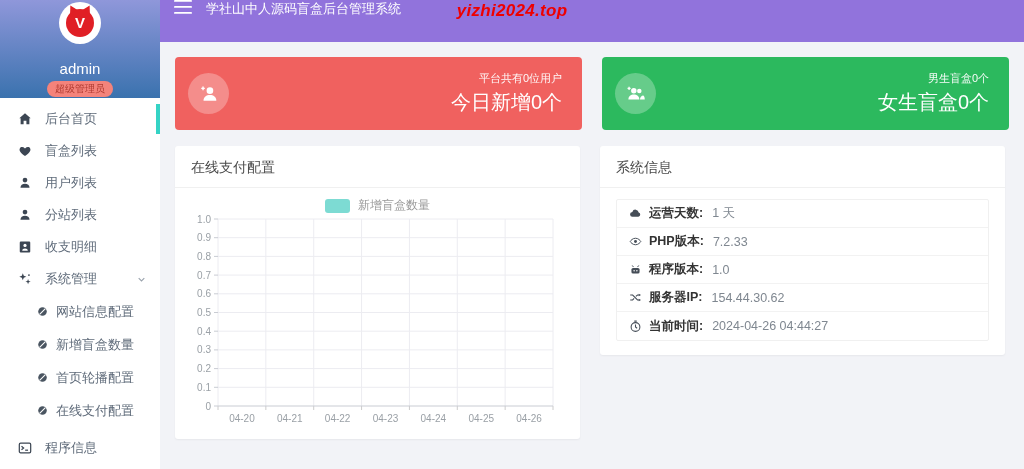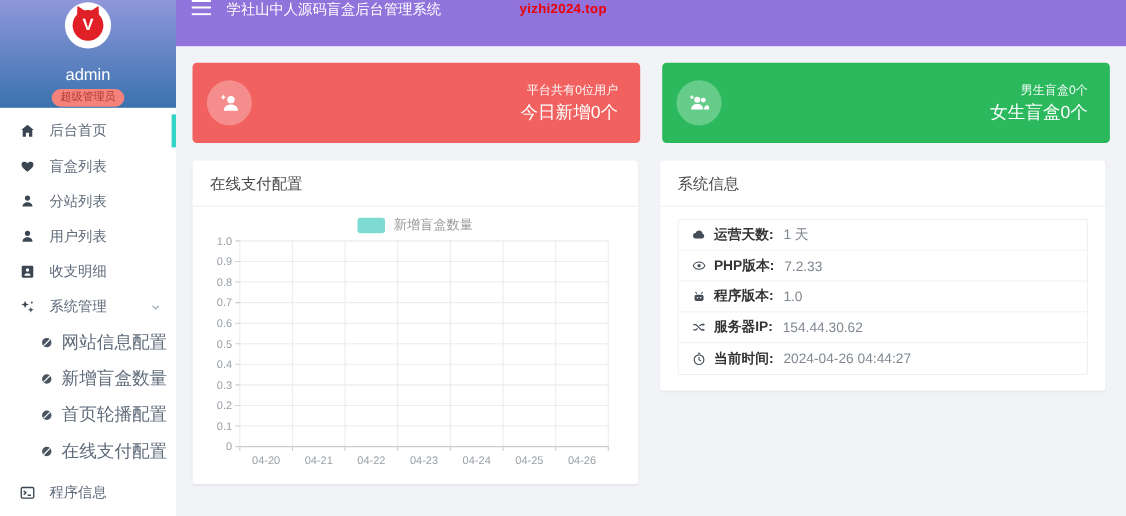--- a/index.html
+++ b/index.html
@@ -22,45 +22,45 @@
   .uname { font-size:15px; margin-top:16px; }
   .ubadge { margin-top:4px; font-size:10px; background:#f4837b; color:#b03a30;
     border-radius:8px; padding:1px 8px; line-height:14px; }
 
   .menu { padding-top:5px; }
   .mi { height:32px; display:flex; align-items:center; padding-left:18px; font-size:13px;
     color:#5f6b7a; position:relative; cursor:pointer; }
   .mi svg { width:14px; height:14px; margin-right:13px; color:#3c4653; flex:none; }
   .mi.active:after { content:""; position:absolute; right:0; top:1px; bottom:1px; width:4px;
     background:var(--accent,#35d3c5); }
-  .mi.sub { height:33px; padding-left:37px; font-size:16px; }
+  .mi.sub { height:33px; padding-left:37px; font-size:13px; }
   .mi.sub svg { width:11px; height:11px; margin-right:8px; color:#4a5561; }
   .mi .chev { position:absolute; right:14px; width:9px; height:9px; color:#9aa3ad; margin:0; }
   .mi.gap { margin-top:5px; }
 
   
   .header { position:absolute; left:160px; top:0; width:864px; height:60px; background:#9173dc;
     display:flex; align-items:flex-start; color:#fff; }
   .burger { margin-left:14px; width:18px; height:14px; cursor:pointer; }
   .htitle { margin-left:14px; font-size:13px; }
 
   .watermark { position:absolute; top:1px; left:50%; transform:translateX(-50%);
-    font-size:12px; font-weight:bold; color:#ee0000; z-index:20; letter-spacing:.3px; }
+    font-size:17px; font-weight:bold; font-style:italic; color:#ee0000; z-index:20; letter-spacing:.3px; }
 
   
   .main { position:absolute; left:160px; top:42px; width:864px; height:427px; background:#f2f3f7; padding:15px; }
   .cards { display:flex; gap:20px; }
   .card { flex:1; height:73px; border-radius:4px; color:#fff; display:flex; align-items:center;
     padding:0 20px 0 13px; }
   .ccircle { width:41px; height:41px; border-radius:50%; background:rgba(255,255,255,.28);
     display:flex; align-items:center; justify-content:center; flex:none; }
   .ccircle svg { width:19px; height:19px; color:#fff; }
   .ctext { margin-left:auto; text-align:right; }
   .csub { font-size:11px; margin-bottom:3px; opacity:.96; }
-  .cbig { font-size:16px; }
+  .cbig { font-size:20px; }
 
   .panels { display:flex; gap:20px; margin-top:16px; align-items:flex-start; }
   .panel { background:#fff; border-radius:3px; width:405px; box-shadow:0 1px 2px rgba(0,0,0,.05); }
   .ptitle { height:42px; line-height:42px; padding:0 16px; font-size:14px; color:#4a4a4a;
     border-bottom:1px solid #f0f0f0; }
   .chart-body { padding:4px 16px 8px; }
   .legend { text-align:center; margin:4px 0 0; height:18px; cursor:pointer; }
   .lswatch { display:inline-block; width:25px; height:14px; border-radius:3px; vertical-align:middle; }
   .ltext { font-size:12px; color:#999; margin-left:8px; vertical-align:middle; }
 
@@ -100,28 +100,28 @@
         <svg viewBox="0 0 16 16" fill="currentColor">
             <path d="M8 13.8C3.2 10.5.9 7.6 2.1 5.1 3 3.2 5.6 2.9 8 5c2.4-2.1 5-1.8 5.9.1 1.2 2.5-1.1 5.4-5.9 8.7z"></path>
           </svg>
         <span>盲盒列表</span>
       </div>
       <div class="mi">
         <svg viewBox="0 0 16 16" fill="currentColor">
             <circle cx="8" cy="4.7" r="2.7"></circle>
             <path d="M2.8 13.5c0-2.9 2.3-4.6 5.2-4.6s5.2 1.7 5.2 4.6z"></path>
           </svg>
-        <span>分站列表</span>
+        <span>用户列表</span>
       </div>
       <div class="mi">
         <svg viewBox="0 0 16 16" fill="currentColor">
             <circle cx="8" cy="4.7" r="2.7"></circle>
             <path d="M2.8 13.5c0-2.9 2.3-4.6 5.2-4.6s5.2 1.7 5.2 4.6z"></path>
           </svg>
-        <span>用户列表</span>
+        <span>分站列表</span>
       </div>
       <div class="mi">
         <svg viewBox="0 0 16 16">
             <rect x="2" y="1.8" width="12" height="12.4" rx="1.2" fill="currentColor"></rect>
             <circle cx="8" cy="6.2" r="1.8" fill="#fff"></circle>
             <path d="M4.8 12.2c0-1.6 1.4-2.5 3.2-2.5s3.2.9 3.2 2.5z" fill="#fff"></path>
           </svg>
         <span>收支明细</span>
       </div>
       <div class="mi">

